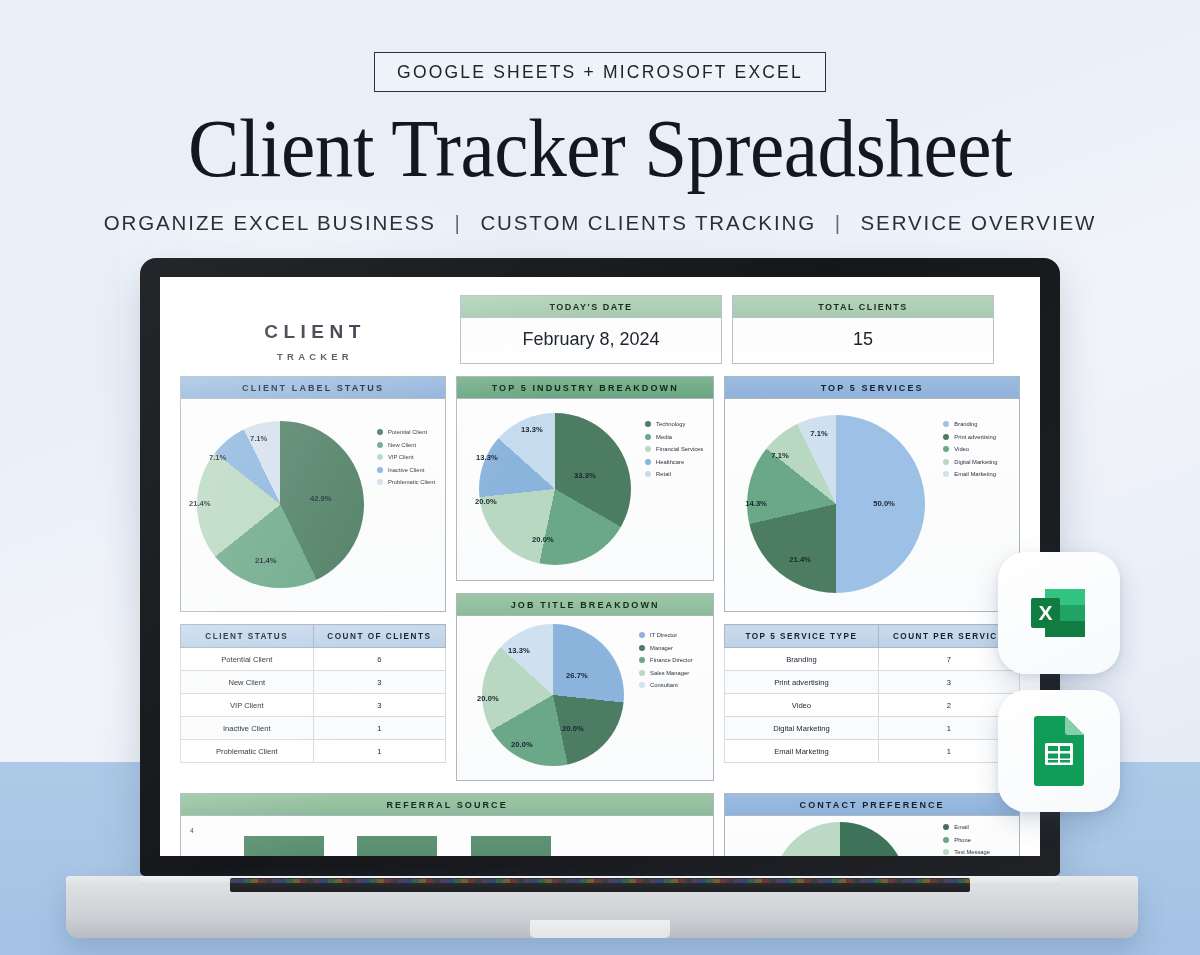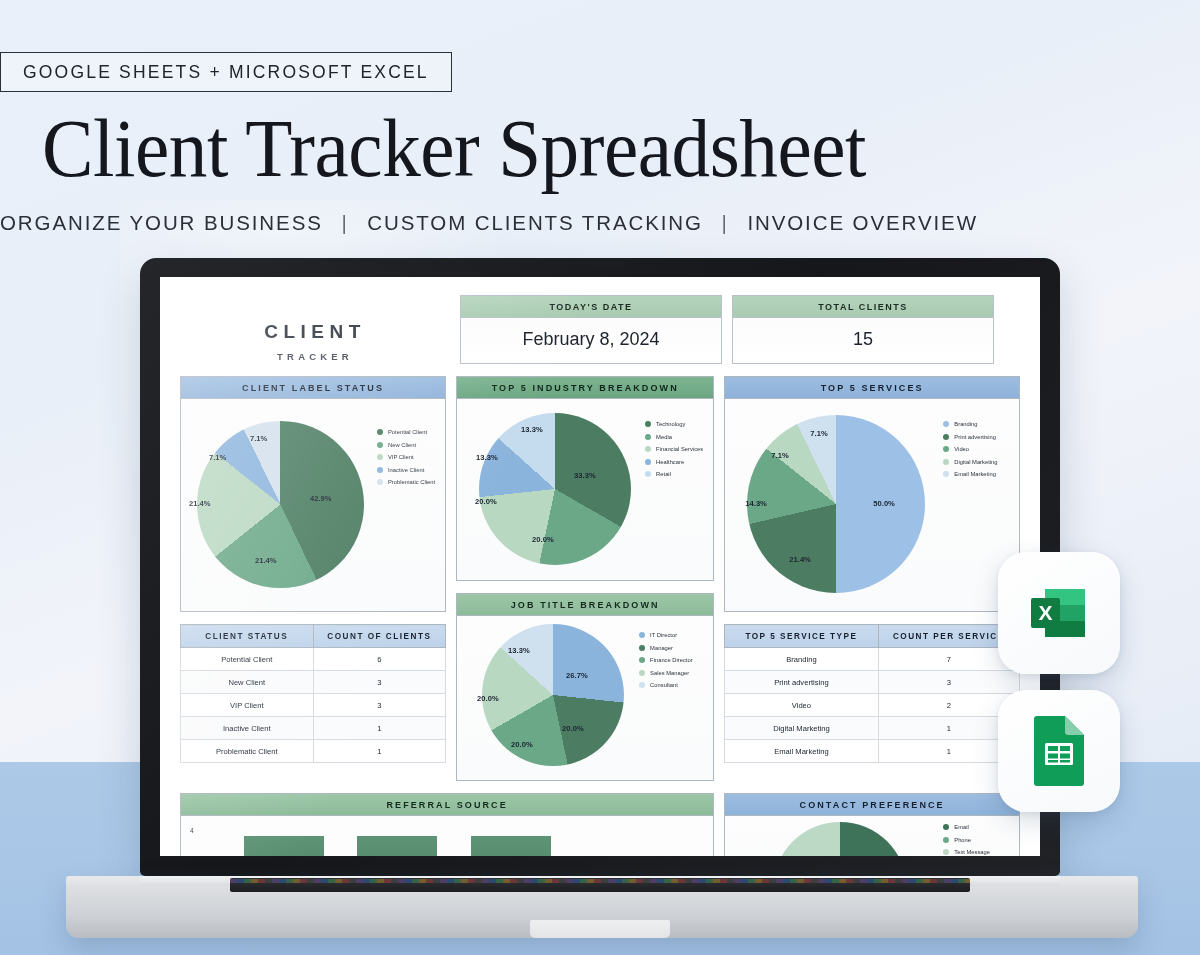--- a/index.html
+++ b/index.html
@@ -19,21 +19,21 @@
     position: absolute; left: 0; top: 762px; width: 1200px; height: 193px;
     background: linear-gradient(180deg, #adc9e8 0%, #a9c6e6 55%, #a3c2e4 100%);
   }
   #bg-blob {
     position: absolute; left: 120px; top: 200px; width: 420px; height: 330px;
     background: radial-gradient(ellipse at 40% 40%, rgba(255,255,255,.55), rgba(255,255,255,0) 70%);
     pointer-events: none;
   }
 
   
-  #header { position: absolute; left: 0; top: 0; width: 1200px; }
+  #header { position: absolute; left: 0; top: 0; width: 1200px; text-align: center; }
   #eyebrow {
     display: inline-block; margin-top: 52px;
     border: 1.5px solid #2c3038; padding: 9px 22px 8px;
     font-size: 17.5px; letter-spacing: 2.2px; color: #20242c; font-weight: 400;
     background: rgba(255,255,255,.25);
   }
   #main-title {
     font-family: "Liberation Serif", "DejaVu Serif", serif;
     font-size: 83px; line-height: .98; color: #14171d;
     margin-top: 16px; letter-spacing: -0.5px; font-weight: 400;
@@ -174,25 +174,25 @@
 <body>
 
 <div id="bg-top"></div>
 <div id="bg-bottom"></div>
 <div id="bg-blob"></div>
 
 <div id="header">
   <div id="eyebrow">GOOGLE SHEETS + MICROSOFT EXCEL</div>
   <h1 id="main-title">Client Tracker Spreadsheet</h1>
   <div id="subtitle">
-    <span>ORGANIZE YOUR BUSINESS</span>
+    <span>ORGANIZE EXCEL BUSINESS</span>
     <span class="sep">|</span>
     <span>CUSTOM CLIENTS TRACKING</span>
     <span class="sep">|</span>
-    <span>INVOICE OVERVIEW</span>
+    <span>SERVICE OVERVIEW</span>
   </div>
 </div>
 
 <div id="laptop">
   <div id="lid"></div>
   <div id="notch"></div>
 
   <div id="screen">
     <div id="screen-glare"></div>
 

